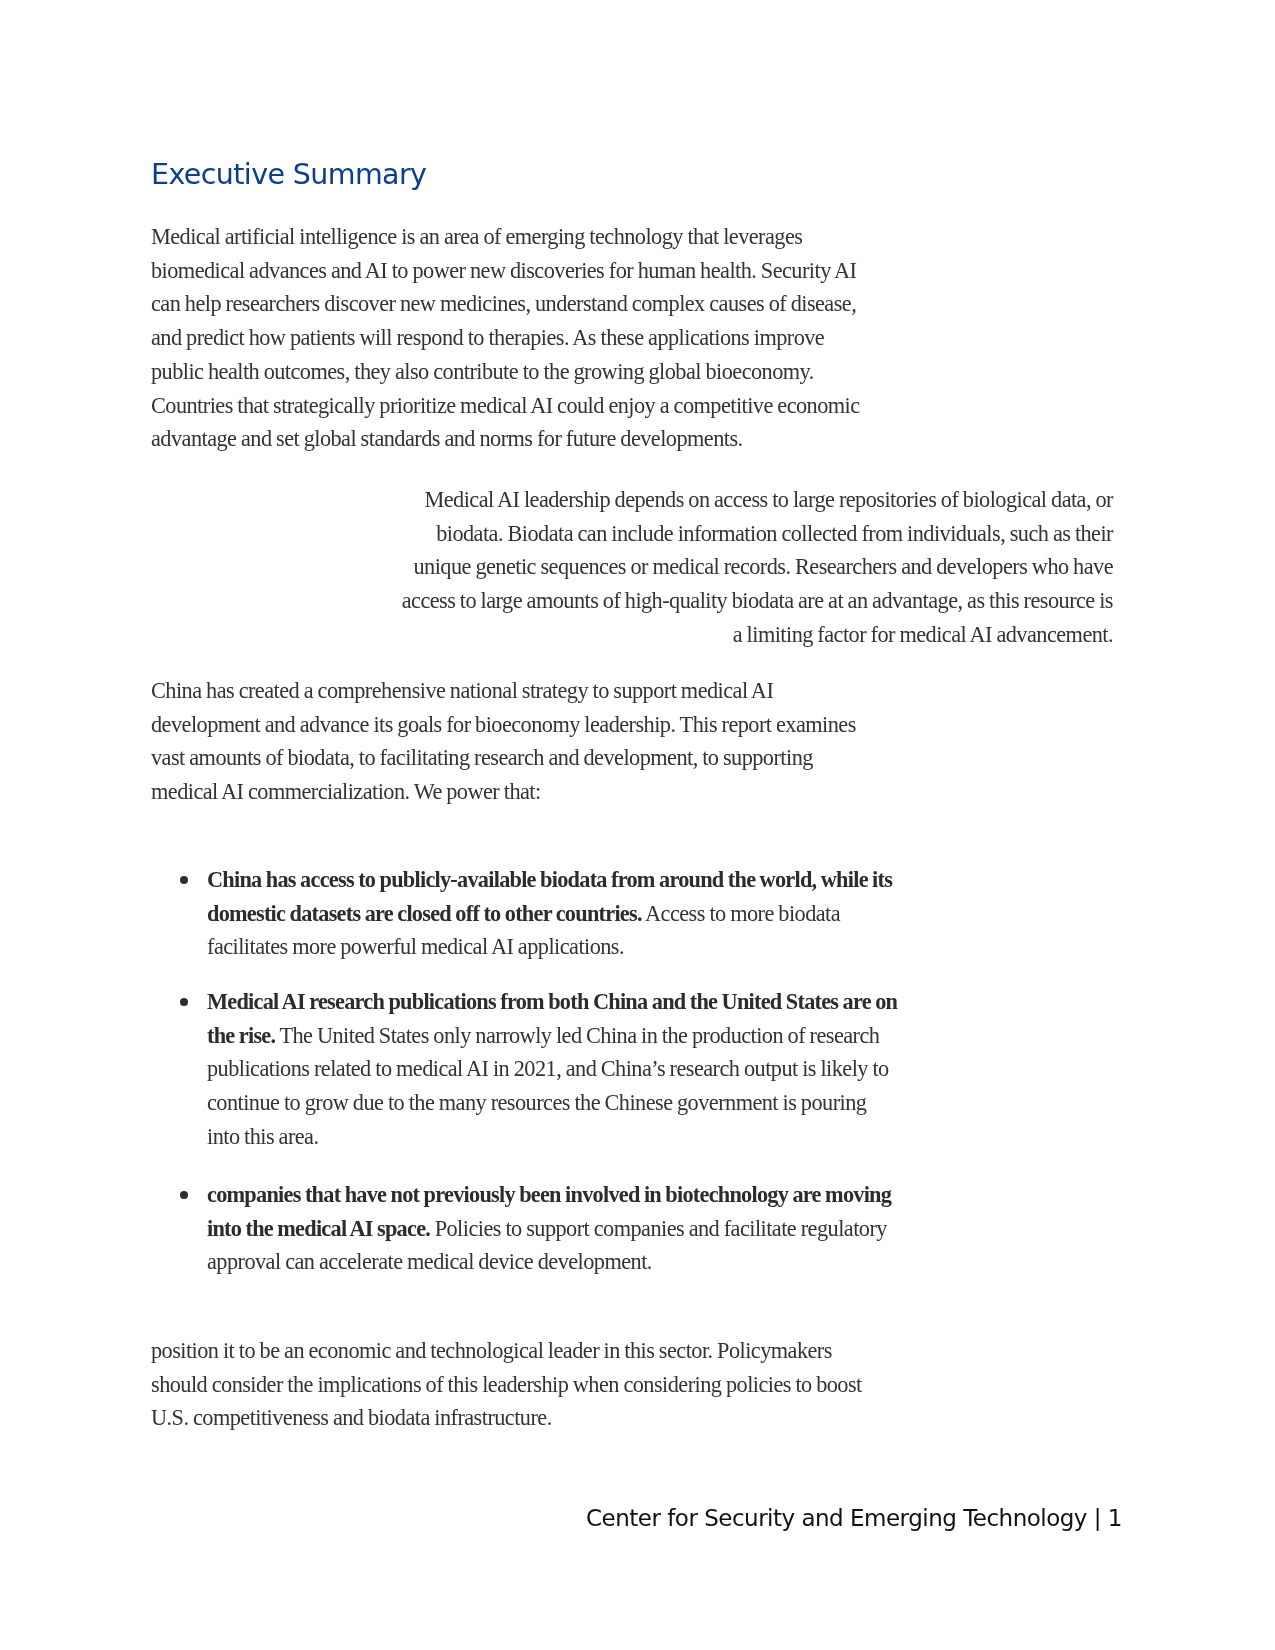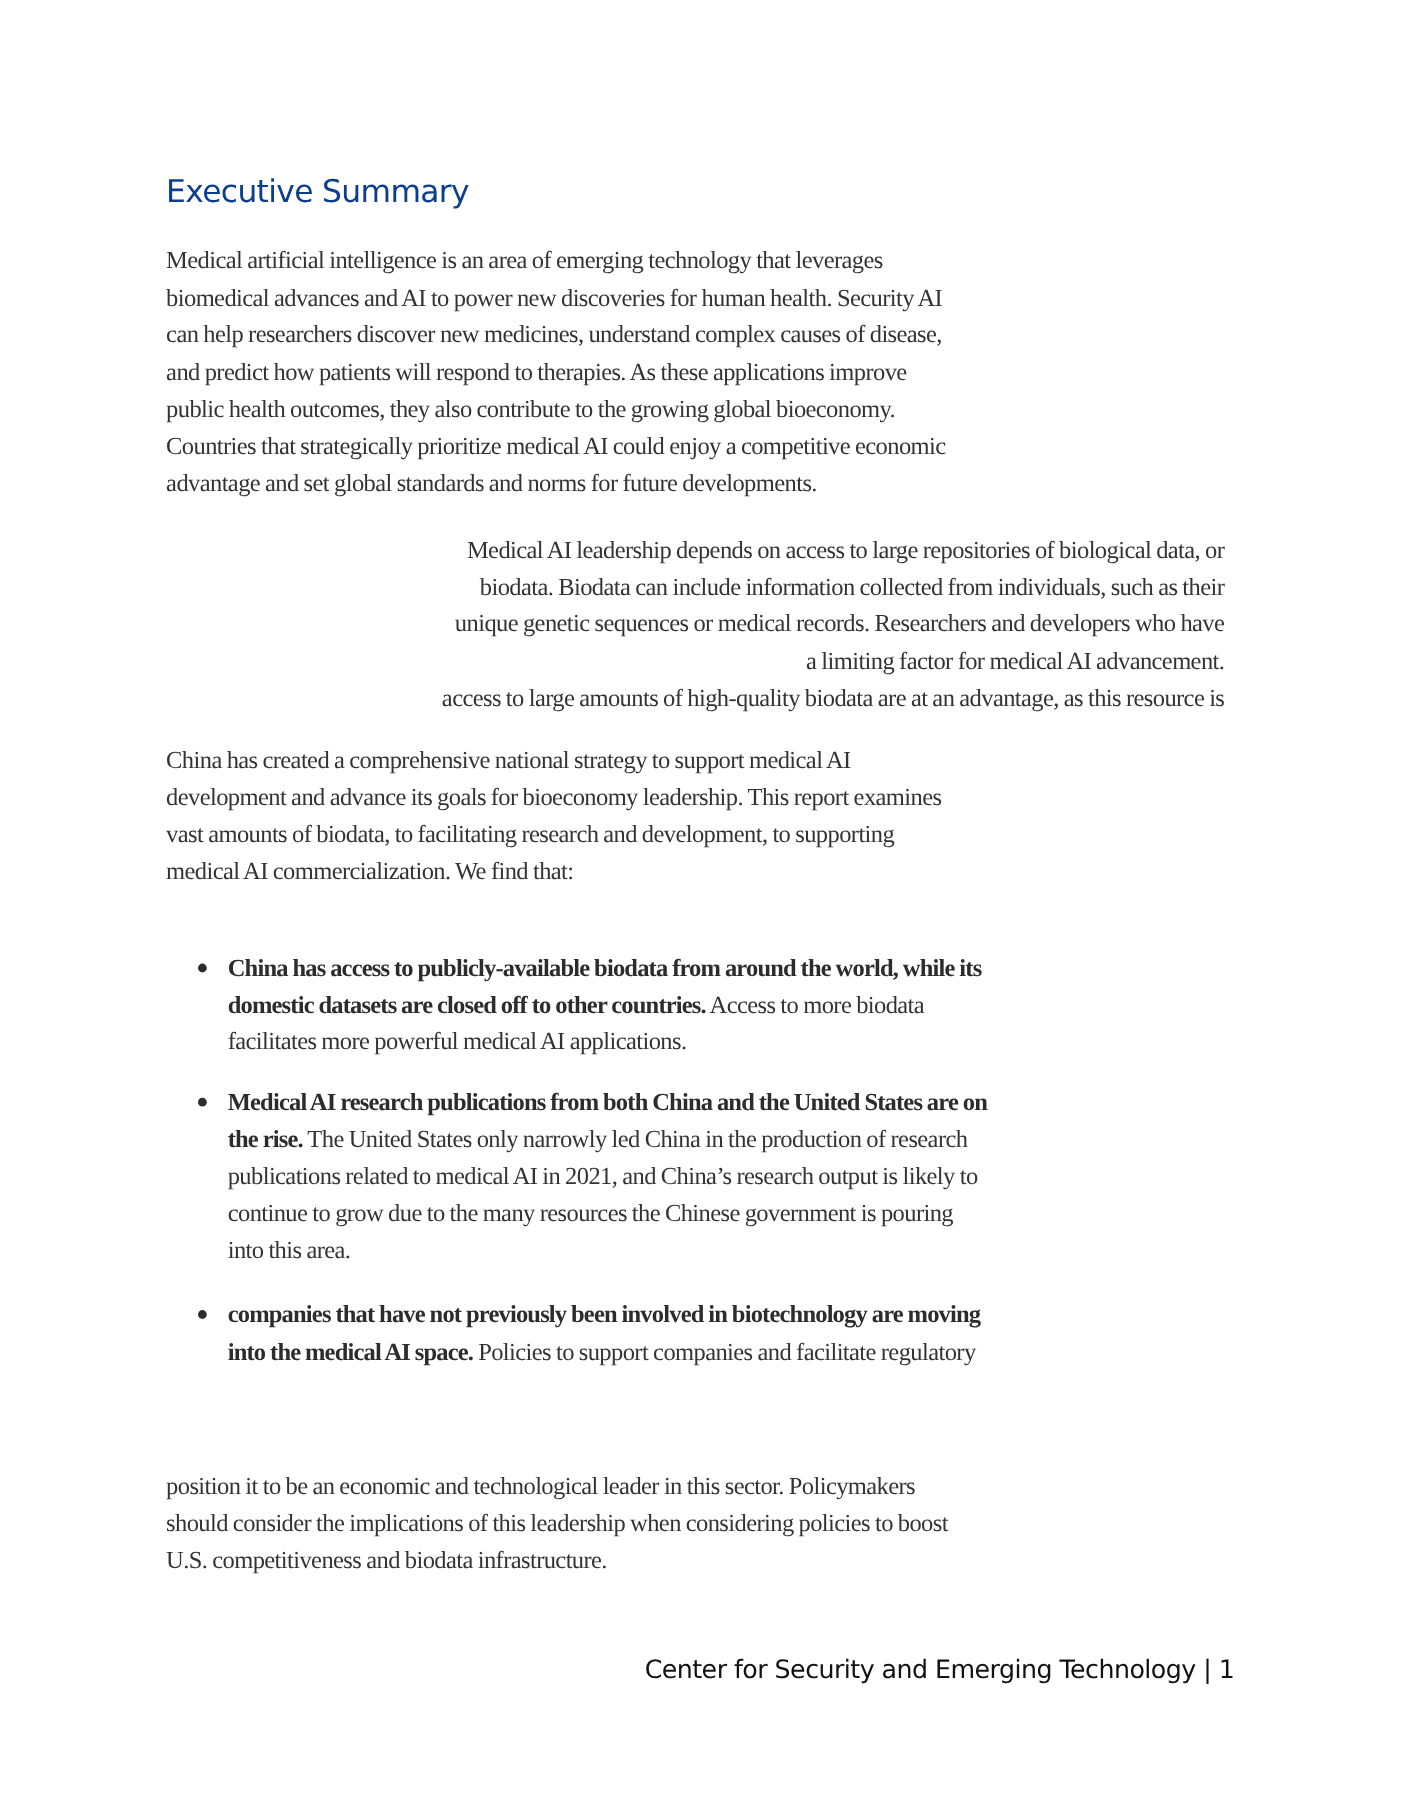--- a/index.html
+++ b/index.html
@@ -48,29 +48,29 @@
     <span class="line">and predict how patients will respond to therapies. As these applications improve</span>
     <span class="line">public health outcomes, they also contribute to the growing global bioeconomy.</span>
     <span class="line">Countries that strategically prioritize medical AI could enjoy a competitive economic</span>
     <span class="line">advantage and set global standards and norms for future developments.</span>
   </p>
 
   <p class="para" style="top:483px;text-align:right;">
     <span class="line">Medical AI leadership depends on access to large repositories of biological data, or</span>
     <span class="line">biodata. Biodata can include information collected from individuals, such as their</span>
     <span class="line">unique genetic sequences or medical records. Researchers and developers who have</span>
+    <span class="line">access to large amounts of high-quality biodata are at an advantage, as this resource is</span>
     <span class="line">a limiting factor for medical AI advancement.</span>
-    <span class="line">access to large amounts of high-quality biodata are at an advantage, as this resource is</span>
   </p>
 
   <p class="para" style="top:674px;">
     <span class="line">China has created a comprehensive national strategy to support medical AI</span>
     <span class="line">development and advance its goals for bioeconomy leadership. This report examines</span>
     <span class="line">vast amounts of biodata, to facilitating research and development, to supporting</span>
-    <span class="line">medical AI commercialization. We find that:</span>
+    <span class="line">medical AI commercialization. We power that:</span>
   </p>
 
   <ul class="bullet-list">
     <li class="bullet" style="top:863px;">
       <span class="bullet-dot"></span>
       <span class="line"><span class="bold">China has access to publicly-available biodata from around the world, while its</span><span></span></span>
       <span class="line"><span class="bold">domestic datasets are closed off to other countries.</span><span> Access to more biodata</span></span>
       <span class="line"><span class="bold"></span><span>facilitates more powerful medical AI applications.</span></span>
     </li>
     <li class="bullet" style="top:985px;">
@@ -78,20 +78,21 @@
       <span class="line"><span class="bold">Medical AI research publications from both China and the United States are on</span><span></span></span>
       <span class="line"><span class="bold">the rise.</span><span> The United States only narrowly led China in the production of research</span></span>
       <span class="line"><span class="bold"></span><span>publications related to medical AI in 2021, and China’s research output is likely to</span></span>
       <span class="line"><span class="bold"></span><span>continue to grow due to the many resources the Chinese government is pouring</span></span>
       <span class="line"><span class="bold"></span><span>into this area.</span></span>
     </li>
     <li class="bullet" style="top:1178px;">
       <span class="bullet-dot"></span>
       <span class="line"><span class="bold">companies that have not previously been involved in biotechnology are moving</span><span></span></span>
       <span class="line"><span class="bold">into the medical AI space.</span><span> Policies to support companies and facilitate regulatory</span></span>
+      <span class="line"><span class="bold"></span><span>approval can accelerate medical device development.</span></span>
     </li>
   </ul>
 
   <p class="para" style="top:1334px;">
     <span class="line">position it to be an economic and technological leader in this sector. Policymakers</span>
     <span class="line">should consider the implications of this leadership when considering policies to boost</span>
     <span class="line">U.S. competitiveness and biodata infrastructure.</span>
   </p>
 </div>
 

